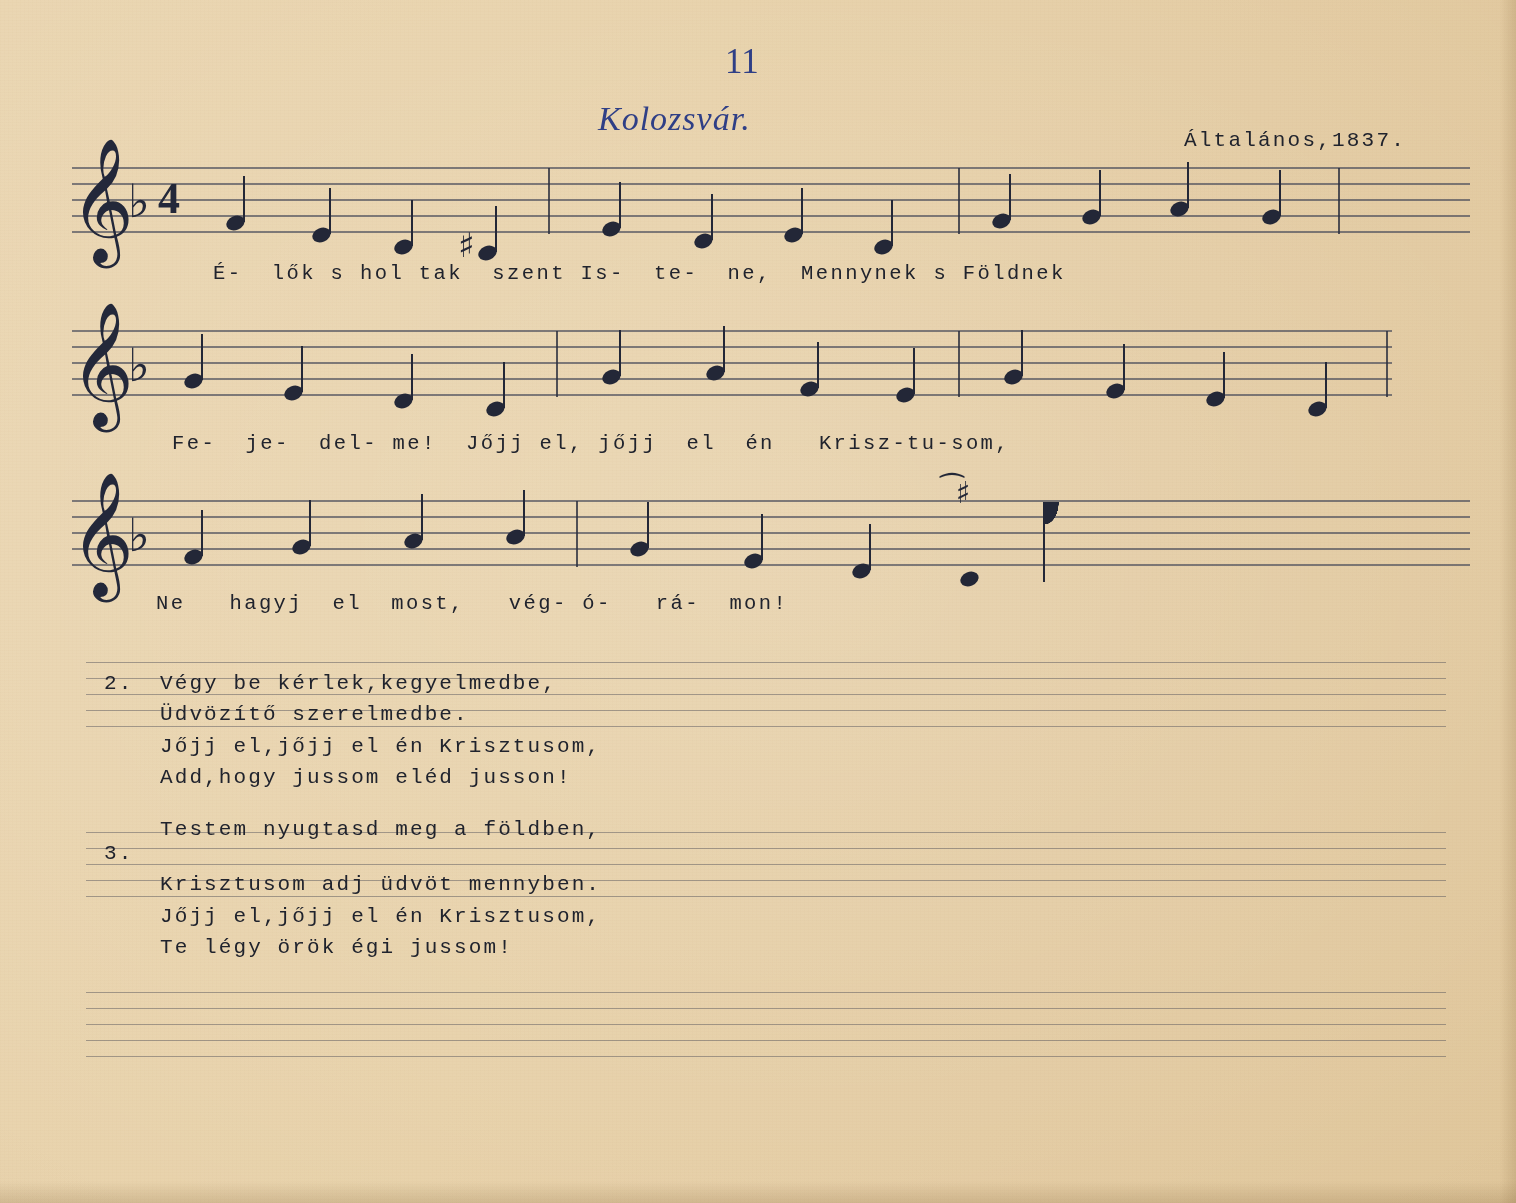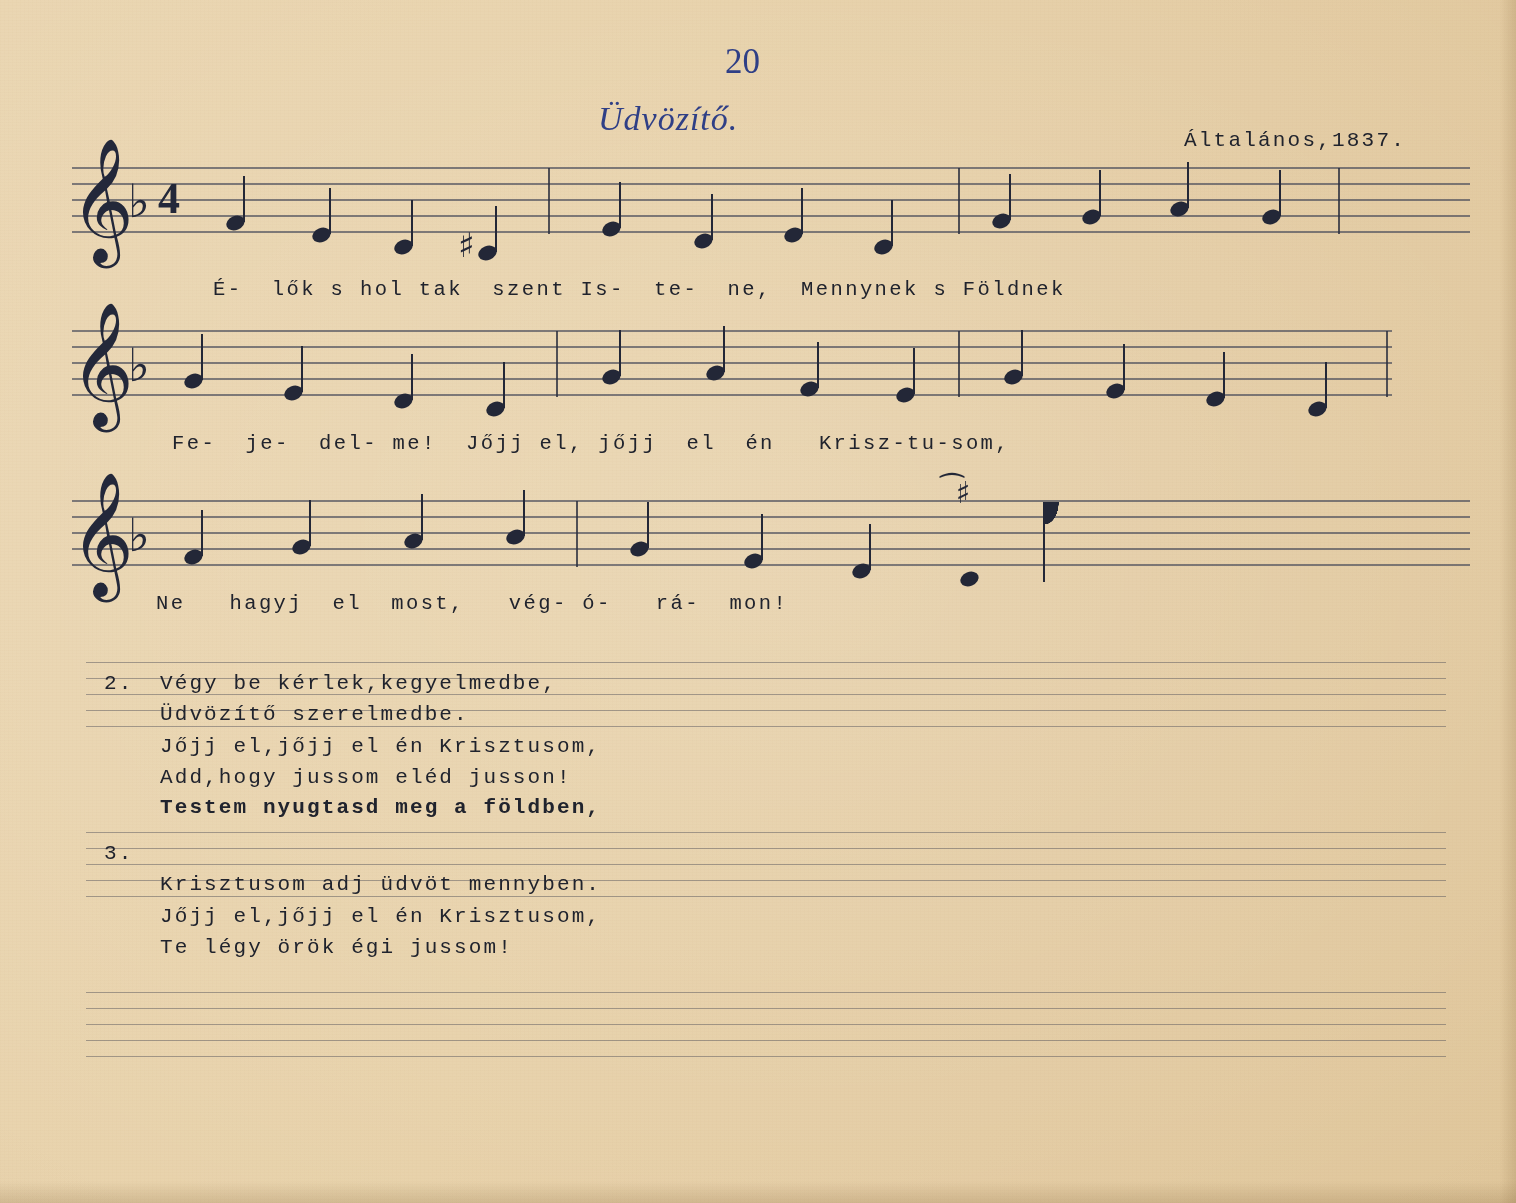--- a/index.html
+++ b/index.html
@@ -154,22 +154,22 @@
     color:#20232d;
     white-space:pre;
   }
 </style>
 </head>
 <body>
 
 <div id="paper"></div>
 <div id="grain"></div>
 
-<div class="heading-num" style="left:725px;top:42px;">20</div>
-<div class="heading-hand" style="left:598px;top:100px;">Üdvözítő.</div>
+<div class="heading-num" style="left:725px;top:42px;">11</div>
+<div class="heading-hand" style="left:598px;top:100px;">Kolozsvár.</div>
 <div class="place" style="left:1184px;top:129px;">Általános,1837.</div>
 
 <div class="stave" style="left:72px;top:167px;width:1398px;">
   <div class="line"></div>
     <div class="line"></div>
     <div class="line"></div>
     <div class="line"></div>
     <div class="line"></div>
 </div>
 <div class="clef" style="left:70px;top:146px;font-size:108px;">𝄞</div>
@@ -200,21 +200,21 @@
 
 <div class="note" style="left:992px;top:214px;"></div>
 <div class="stem" style="left:1009px;top:174px;"></div>
 <div class="note" style="left:1082px;top:210px;"></div>
 <div class="stem" style="left:1099px;top:170px;"></div>
 <div class="note" style="left:1170px;top:202px;"></div>
 <div class="stem" style="left:1187px;top:162px;"></div>
 <div class="note" style="left:1262px;top:210px;"></div>
 <div class="stem" style="left:1279px;top:170px;"></div>
 
-<div class="lyric" style="left:213px;top:262px;margin-top:16px;">É-  lők s hol tak  szent Is-  te-  ne,  Mennynek s Földnek</div>
+<div class="lyric" style="left:213px;top:262px;">É-  lők s hol tak  szent Is-  te-  ne,  Mennynek s Földnek</div>
 
 <div class="stave" style="left:72px;top:330px;width:1320px;">
   <div class="line"></div>
     <div class="line"></div>
     <div class="line"></div>
     <div class="line"></div>
     <div class="line"></div>
 </div>
 <div class="clef" style="left:70px;top:310px;font-size:108px;">𝄞</div>
 <div class="flatsig" style="left:128px;top:342px;font-size:46px;">♭</div>
@@ -299,21 +299,21 @@
 <div class="verse" style="left:160px;top:762px;">Add,hogy jussom eléd jusson!</div>
 
 <div class="ruled" style="left:86px;top:832px;width:1360px;">
   <div class="line"></div>
     <div class="line"></div>
     <div class="line"></div>
     <div class="line"></div>
     <div class="line"></div>
 </div>
 <div class="verse" style="left:104px;top:838px;">3.</div>
-<div class="verse" style="left:160px;top:792px;font-weight:bold;">Testem nyugtasd meg a földben,</div>
+<div class="verse" style="left:160px;top:814px;">Testem nyugtasd meg a földben,</div>
 <div class="verse" style="left:160px;top:869px;">Krisztusom adj üdvöt mennyben.</div>
 <div class="verse" style="left:160px;top:901px;">Jőjj el,jőjj el én Krisztusom,</div>
 <div class="verse" style="left:160px;top:932px;">Te légy örök égi jussom!</div>
 
 <div class="ruled" style="left:86px;top:992px;width:1360px;">
   <div class="line"></div>
     <div class="line"></div>
     <div class="line"></div>
     <div class="line"></div>
     <div class="line"></div>

